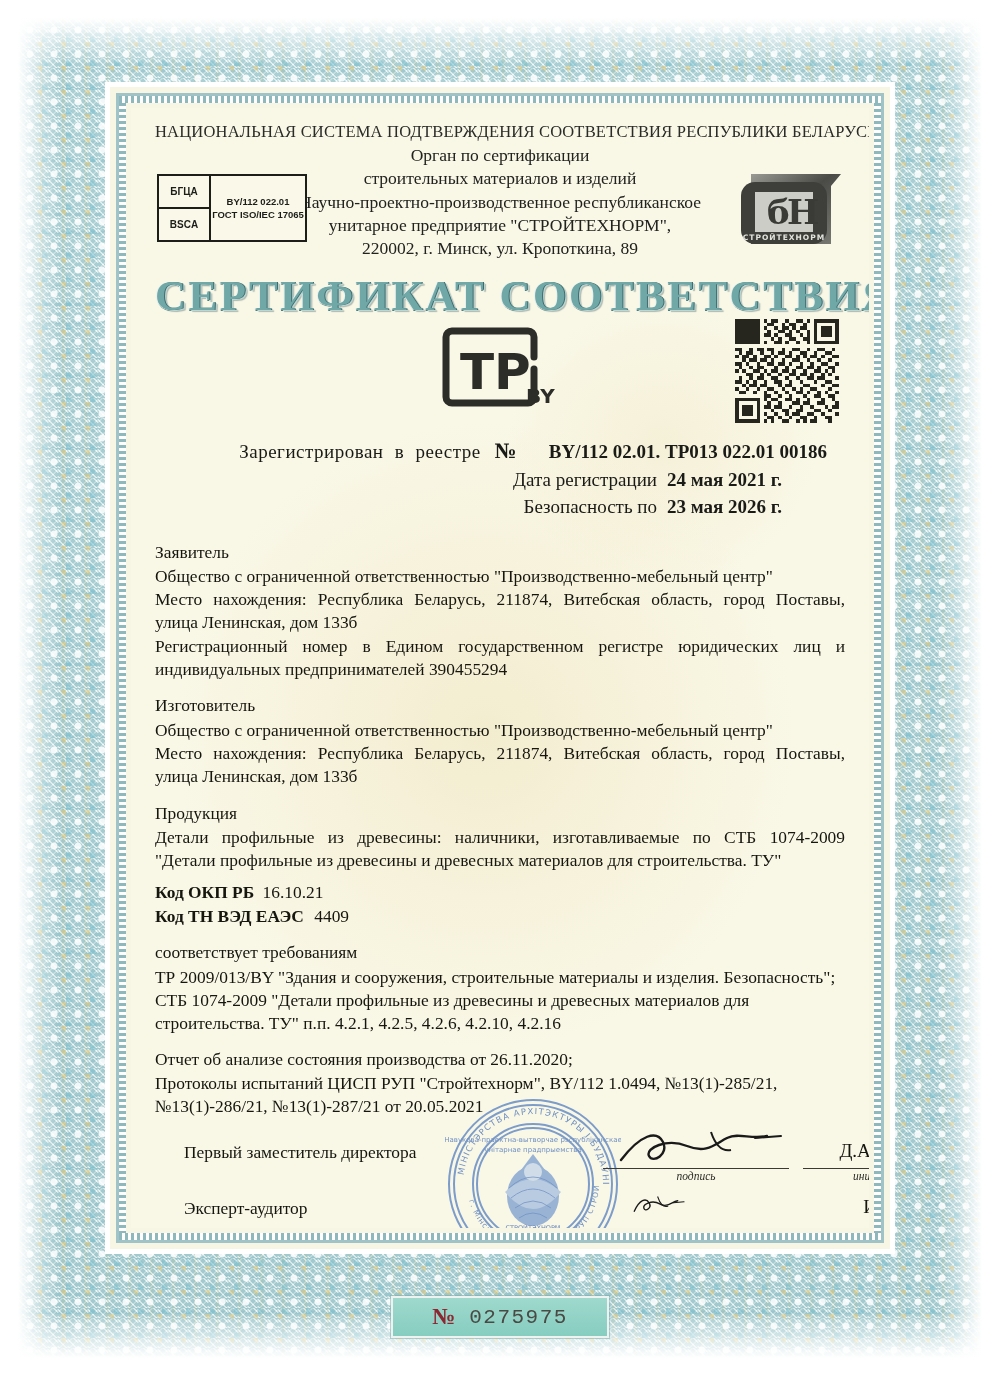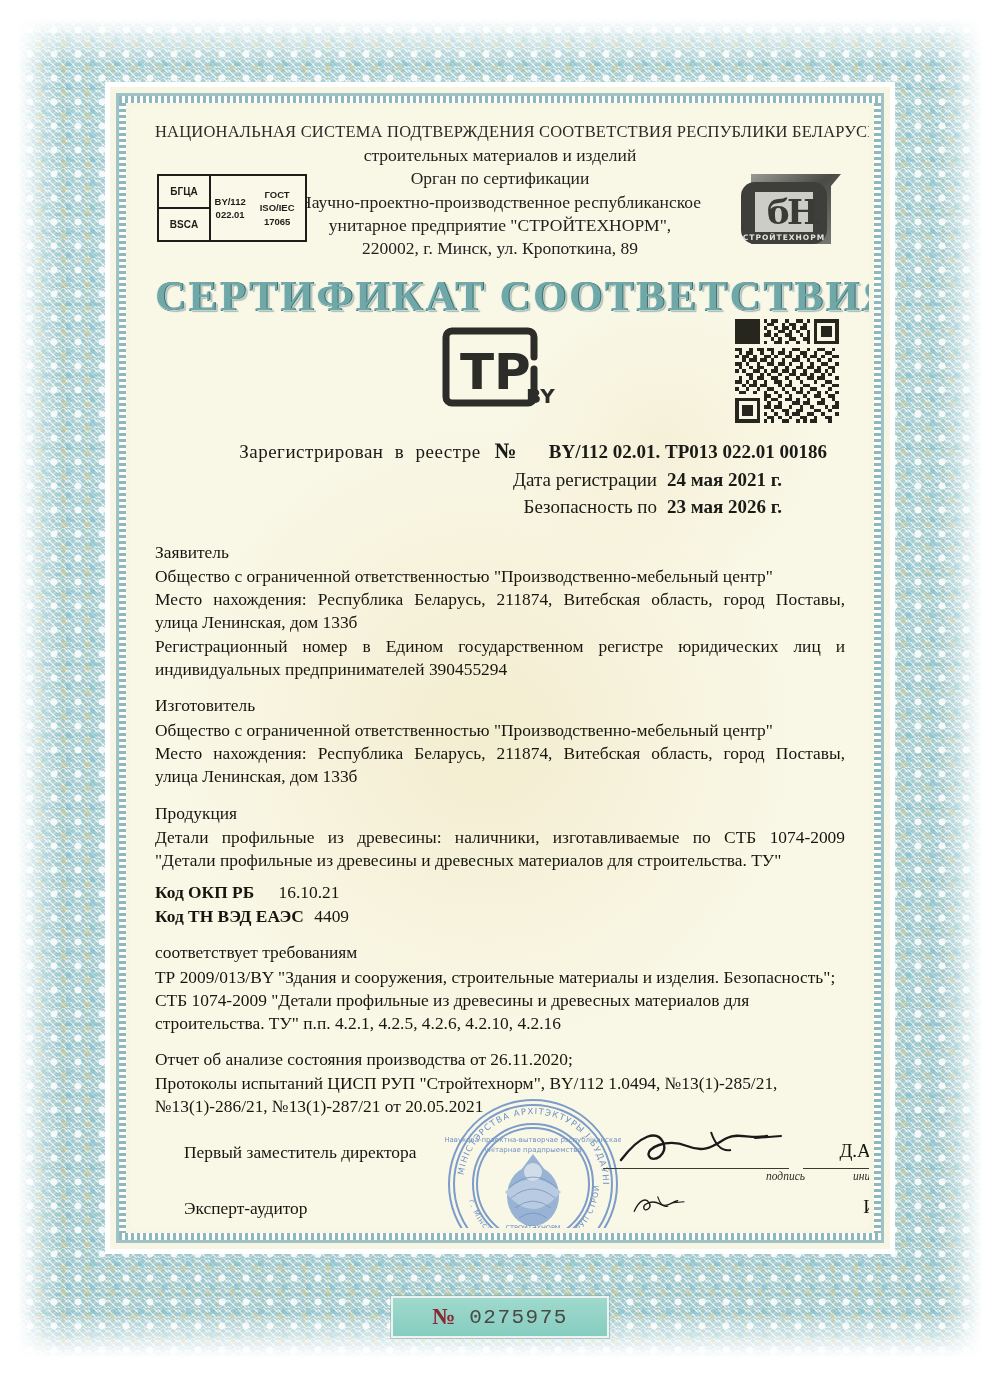--- a/index.html
+++ b/index.html
@@ -111,21 +111,21 @@
     width:50px;border-right:2px solid #1d1d1a;
     display:flex;flex-direction:column;
   }
   .accred-l1,.accred-l2{
     flex:1;display:flex;align-items:center;justify-content:center;
     font-family:"Liberation Sans",sans-serif;
     font-weight:bold;font-size:10px;color:#1d1d1a;
   }
   .accred-l1{border-bottom:2px solid #1d1d1a;}
   .accred-right{
-    flex:1;display:flex;flex-direction:row;align-items:center;justify-content:center;
+    flex:1;display:flex;flex-direction:column;align-items:center;justify-content:center;
     font-family:"Liberation Sans",sans-serif;
     font-weight:bold;font-size:9.5px;line-height:1.4;color:#1d1d1a;
   }
 
   
   .stn-logo{
     position:absolute;right:0px;top:26px;
     width:108px;height:78px;
   }
 
@@ -219,22 +219,22 @@
   }
   .sig-line-sign{
     position:absolute;left:448px;top:34px;width:186px;
     border-bottom:1px solid #3a3a33;
   }
   .sig-line-name{
     position:absolute;left:648px;top:34px;width:196px;
     border-bottom:1px solid #3a3a33;
   }
   .sig-cap-sign{
-    position:absolute;left:464px;top:36px;width:186px;
-    text-align:right;font-style:italic;font-size:11.5px;color:#2c2c26;
+    position:absolute;left:448px;top:36px;width:186px;
+    text-align:center;font-style:italic;font-size:11.5px;color:#2c2c26;
   }
   .sig-cap-name{
     position:absolute;left:648px;top:36px;width:196px;
     text-align:center;font-style:italic;font-size:11.5px;color:#2c2c26;
   }
   .sig-name{
     position:absolute;left:648px;top:6px;width:196px;
     text-align:center;font-size:19px;color:#16160f;
   }
   .sig-mark{
@@ -302,22 +302,22 @@
               </linearGradient>
             </defs>
             <path d="M14 4 L104 4 L94 16 L94 74 L14 74 Z" fill="url(#mg)"></path>
             <rect x="4" y="12" width="86" height="62" rx="14" fill="#3e3e3a"></rect>
             <rect x="18" y="22" width="58" height="40" fill="#d9d9d4" opacity=".92"></rect>
             <text x="30" y="54" font-family="DejaVu Serif, serif" font-size="34" font-weight="bold" fill="#3a3a36">б</text>
             <text x="50" y="54" font-family="DejaVu Serif, serif" font-size="34" font-weight="bold" fill="#3a3a36">Н</text>
             <text x="47" y="70" font-family="DejaVu Sans, sans-serif" font-size="7.5" font-weight="bold" fill="#e4e4df" text-anchor="middle" letter-spacing="1">СТРОЙТЕХНОРМ</text>
           </svg>
 
+          <span class="hdr-line">Орган по сертификации</span>
           <span class="hdr-line">строительных материалов и изделий</span>
-          <span class="hdr-line">Орган по сертификации</span>
           <span class="hdr-line">Научно-проектно-производственное республиканское</span>
           <span class="hdr-line">унитарное предприятие "СТРОЙТЕХНОРМ",</span>
           <span class="hdr-line">220002, г. Минск, ул. Кропоткина, 89</span>
         </div>
 
         <div class="cert-title">СЕРТИФИКАТ СООТВЕТСТВИЯ</div>
 
         <div class="marks-row">
           <svg class="trby" width="136" height="104" viewBox="0 0 136 104">
             <path d="M20 8 H96 a6 6 0 0 1 6 6 V34 M102 46 V74 a6 6 0 0 1 -6 6 H20 a6 6 0 0 1 -6 -6 V14 a6 6 0 0 1 6 -6" fill="none" stroke="#2c2c28" stroke-width="7" stroke-linecap="round"></path>
@@ -588,21 +588,21 @@
             <span class="ln">улица Ленинская, дом 133б</span>
           </div>
 
           <div class="sec">
             <div class="sec-h">Продукция</div>
             <span class="ln-j">Детали профильные из древесины: наличники, изготавливаемые по СТБ 1074-2009</span>
             <span class="ln">"Детали профильные из древесины и древесных материалов для строительства. ТУ"</span>
             <div style="height:7px"></div>
             <span class="code-ln">
               <span class="code-lbl">Код ОКП РБ</span>
-              <span style="margin-left:20px">16.10.21</span>
+              <span style="margin-left:4px">16.10.21</span>
             </span>
             <span class="code-ln">
               <span class="code-lbl">Код ТН ВЭД ЕАЭС</span>
               <span style="margin-left:6px">4409</span>
             </span>
           </div>
 
           <div class="sec">
             <div class="sec-h">соответствует требованиям</div>
             <span class="ln">ТР 2009/013/BY "Здания и сооружения, строительные материалы и изделия. Безопасность";</span>

